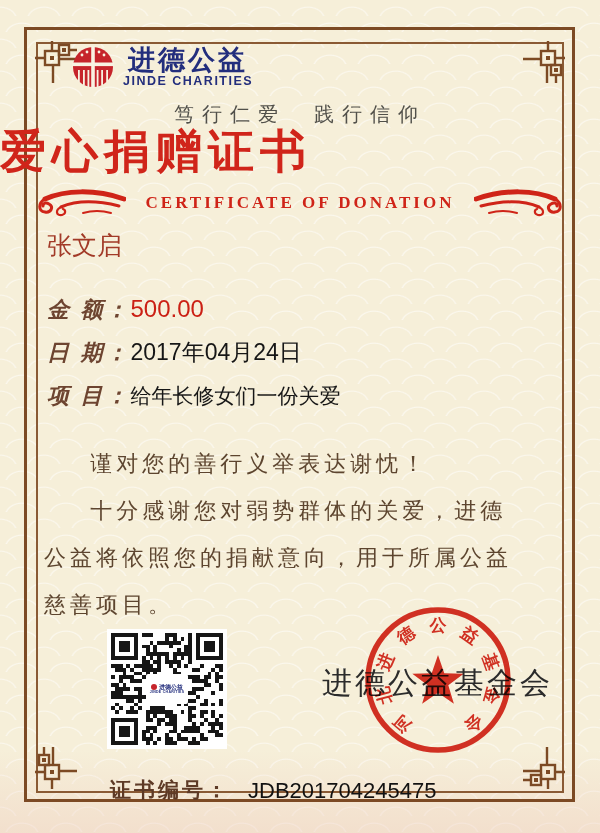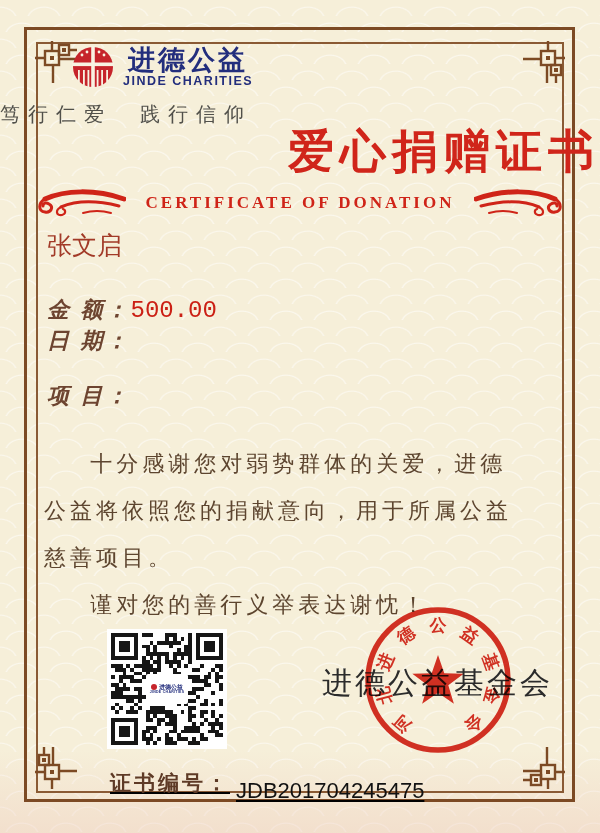--- a/index.html
+++ b/index.html
@@ -21,57 +21,57 @@
   .corner.tl{left:33px;top:39px;}
   .corner.tr{left:521px;top:39px;transform:rotate(90deg);}
   .corner.br{left:521px;top:745px;transform:rotate(180deg);}
   .corner.bl{left:33px;top:745px;transform:rotate(270deg);}
 
   .logo{left:72px;top:46px;display:flex;align-items:center;gap:9px;}
   .logo-txt{display:flex;flex-direction:column;align-items:center;line-height:1.05;}
   .logo-cn{font-size:27px;font-weight:bold;letter-spacing:3px;color:#232e7d;font-family:"Liberation Serif","DejaVu Serif",serif;}
   .logo-en{font-size:12.5px;font-weight:bold;letter-spacing:1.5px;color:#232e7d;}
 
-  .tagline{left:0;top:101px;width:100%;font-size:20px;letter-spacing:8px;color:#51504a;
+  .tagline{left:0;top:101px;width:100%;text-align:center;font-size:20px;letter-spacing:8px;color:#51504a;
     font-family:Liberation Serif, serif;}
-  .title{left:0;top:121px;width:100%;text-align:right;font-size:46px;font-weight:bold;letter-spacing:6px;color:#d0251a;
+  .title{left:0;top:121px;width:100%;text-align:left;font-size:46px;font-weight:bold;letter-spacing:6px;color:#d0251a;
     font-family:"Liberation Serif","DejaVu Serif",serif;}
   .banner{left:0;top:186px;width:100%;display:flex;justify-content:center;align-items:center;gap:20px;}
   .subtitle{font-size:17px;font-weight:bold;letter-spacing:3px;color:#cf2418;
     font-family:"Liberation Serif","DejaVu Serif",serif;white-space:nowrap;}
 
   .donor-name{left:47px;top:229px;font-size:25px;color:#a23a28;font-family:Liberation Mono, monospace;}
 
   .field-row{left:47px;display:flex;align-items:baseline;}
   .row-amount{top:295px;}
-  .row-date{top:326px;}
+  .row-date{top:337px;}
   .row-project{top:381px;}
   .field-label{font-family:"Liberation Serif","DejaVu Serif",serif;font-weight:600;font-size:22px;color:#6d4430;letter-spacing:3px;white-space:nowrap;font-style:italic;}
-  .val-amount{font-size:24px;color:#cb2015;font-family:Liberation Mono, monospace;}
+  .val-amount{font-size:24px;color:#cb2015;}
   .val-date{font-size:23px;color:#161616;}
   .val-project{font-size:21px;color:#161616;}
 
   .thanks{left:44px;top:440px;width:518px;font-family:"Liberation Serif","DejaVu Serif",serif;
     font-size:22px;color:#5d452f;letter-spacing:4px;line-height:47px;}
   .thanks p{margin:0;text-indent:2.1em;white-space:pre-line;}
 
   .qr{left:107px;top:629px;width:112px;height:112px;background:#fff;padding:4px;}
   .qr svg{display:block;width:112px;height:112px;}
   .qr-logo{position:absolute;left:50%;top:50%;transform:translate(-50%,-50%);width:42px;height:30px;background:#fff;
     border-radius:2px;display:flex;flex-direction:column;align-items:center;justify-content:center;line-height:1;}
   .qr-logo-row{display:flex;align-items:center;gap:2px;}
   .qr-dot{width:6px;height:6px;border-radius:50%;background:#c6242b;}
   .qr-cn{font-size:6px;font-weight:bold;color:#232e7d;}
   .qr-en{font-size:3.5px;font-weight:bold;color:#232e7d;margin-top:1px;letter-spacing:.3px;}
 
   .org-name{left:322px;top:663px;font-size:30px;letter-spacing:3px;color:#2b2b2b;white-space:nowrap;}
   .seal{left:362px;top:604px;width:152px;height:152px;mix-blend-mode:multiply;opacity:.95;}
   .seal text{font-family:"Liberation Serif","DejaVu Serif",serif;}
 
-  .certno{left:110px;top:762px;display:flex;align-items:center;gap:6px;text-decoration:underline;}
+  .certno{left:110px;top:762px;display:flex;align-items:flex-end;gap:18px;}
   .certno-label{font-family:"Liberation Serif","DejaVu Serif",serif;font-weight:600;font-size:21px;color:#5e3a26;letter-spacing:3px;}
   .certno-value{font-size:22px;color:#121212;margin-top:16px;}
 </style>
 </head>
 <body>
 
 <div class="frame-outer"></div>
 <div class="frame-inner"></div>
 
 <svg class="corner tl" viewBox="0 0 46 46">
@@ -160,30 +160,32 @@
 </div>
 
 <div class="abs donor-name">张文启</div>
 
 <div class="abs field-row row-amount">
   <span class="field-label">金 额：</span>
   <span class="val-amount">500.00</span>
 </div>
 <div class="abs field-row row-date">
   <span class="field-label">日 期：</span>
+  <span class="val-date">2017年04月24日</span>
 </div>
 <div class="abs field-row row-project">
   <span class="field-label">项 目：</span>
+  <span class="val-project">给年长修女们一份关爱</span>
 </div>
 
 <div class="abs thanks">
+  <p>谨对您的善行义举表达谢忱！</p>
   <p>十分感谢您对弱势群体的关爱，进德
 公益将依照您的捐献意向，用于所属公益
 慈善项目。</p>
-  <p>谨对您的善行义举表达谢忱！</p>
 </div>
 
 <div class="abs qr">
   <svg viewBox="0 0 29 29" shape-rendering="crispEdges">
     <g id="qr-modules" fill="#161616">
         <rect x="0" y="0" width="1" height="1"></rect>
         <rect x="1" y="0" width="1" height="1"></rect>
         <rect x="2" y="0" width="1" height="1"></rect>
         <rect x="3" y="0" width="1" height="1"></rect>
         <rect x="4" y="0" width="1" height="1"></rect>

